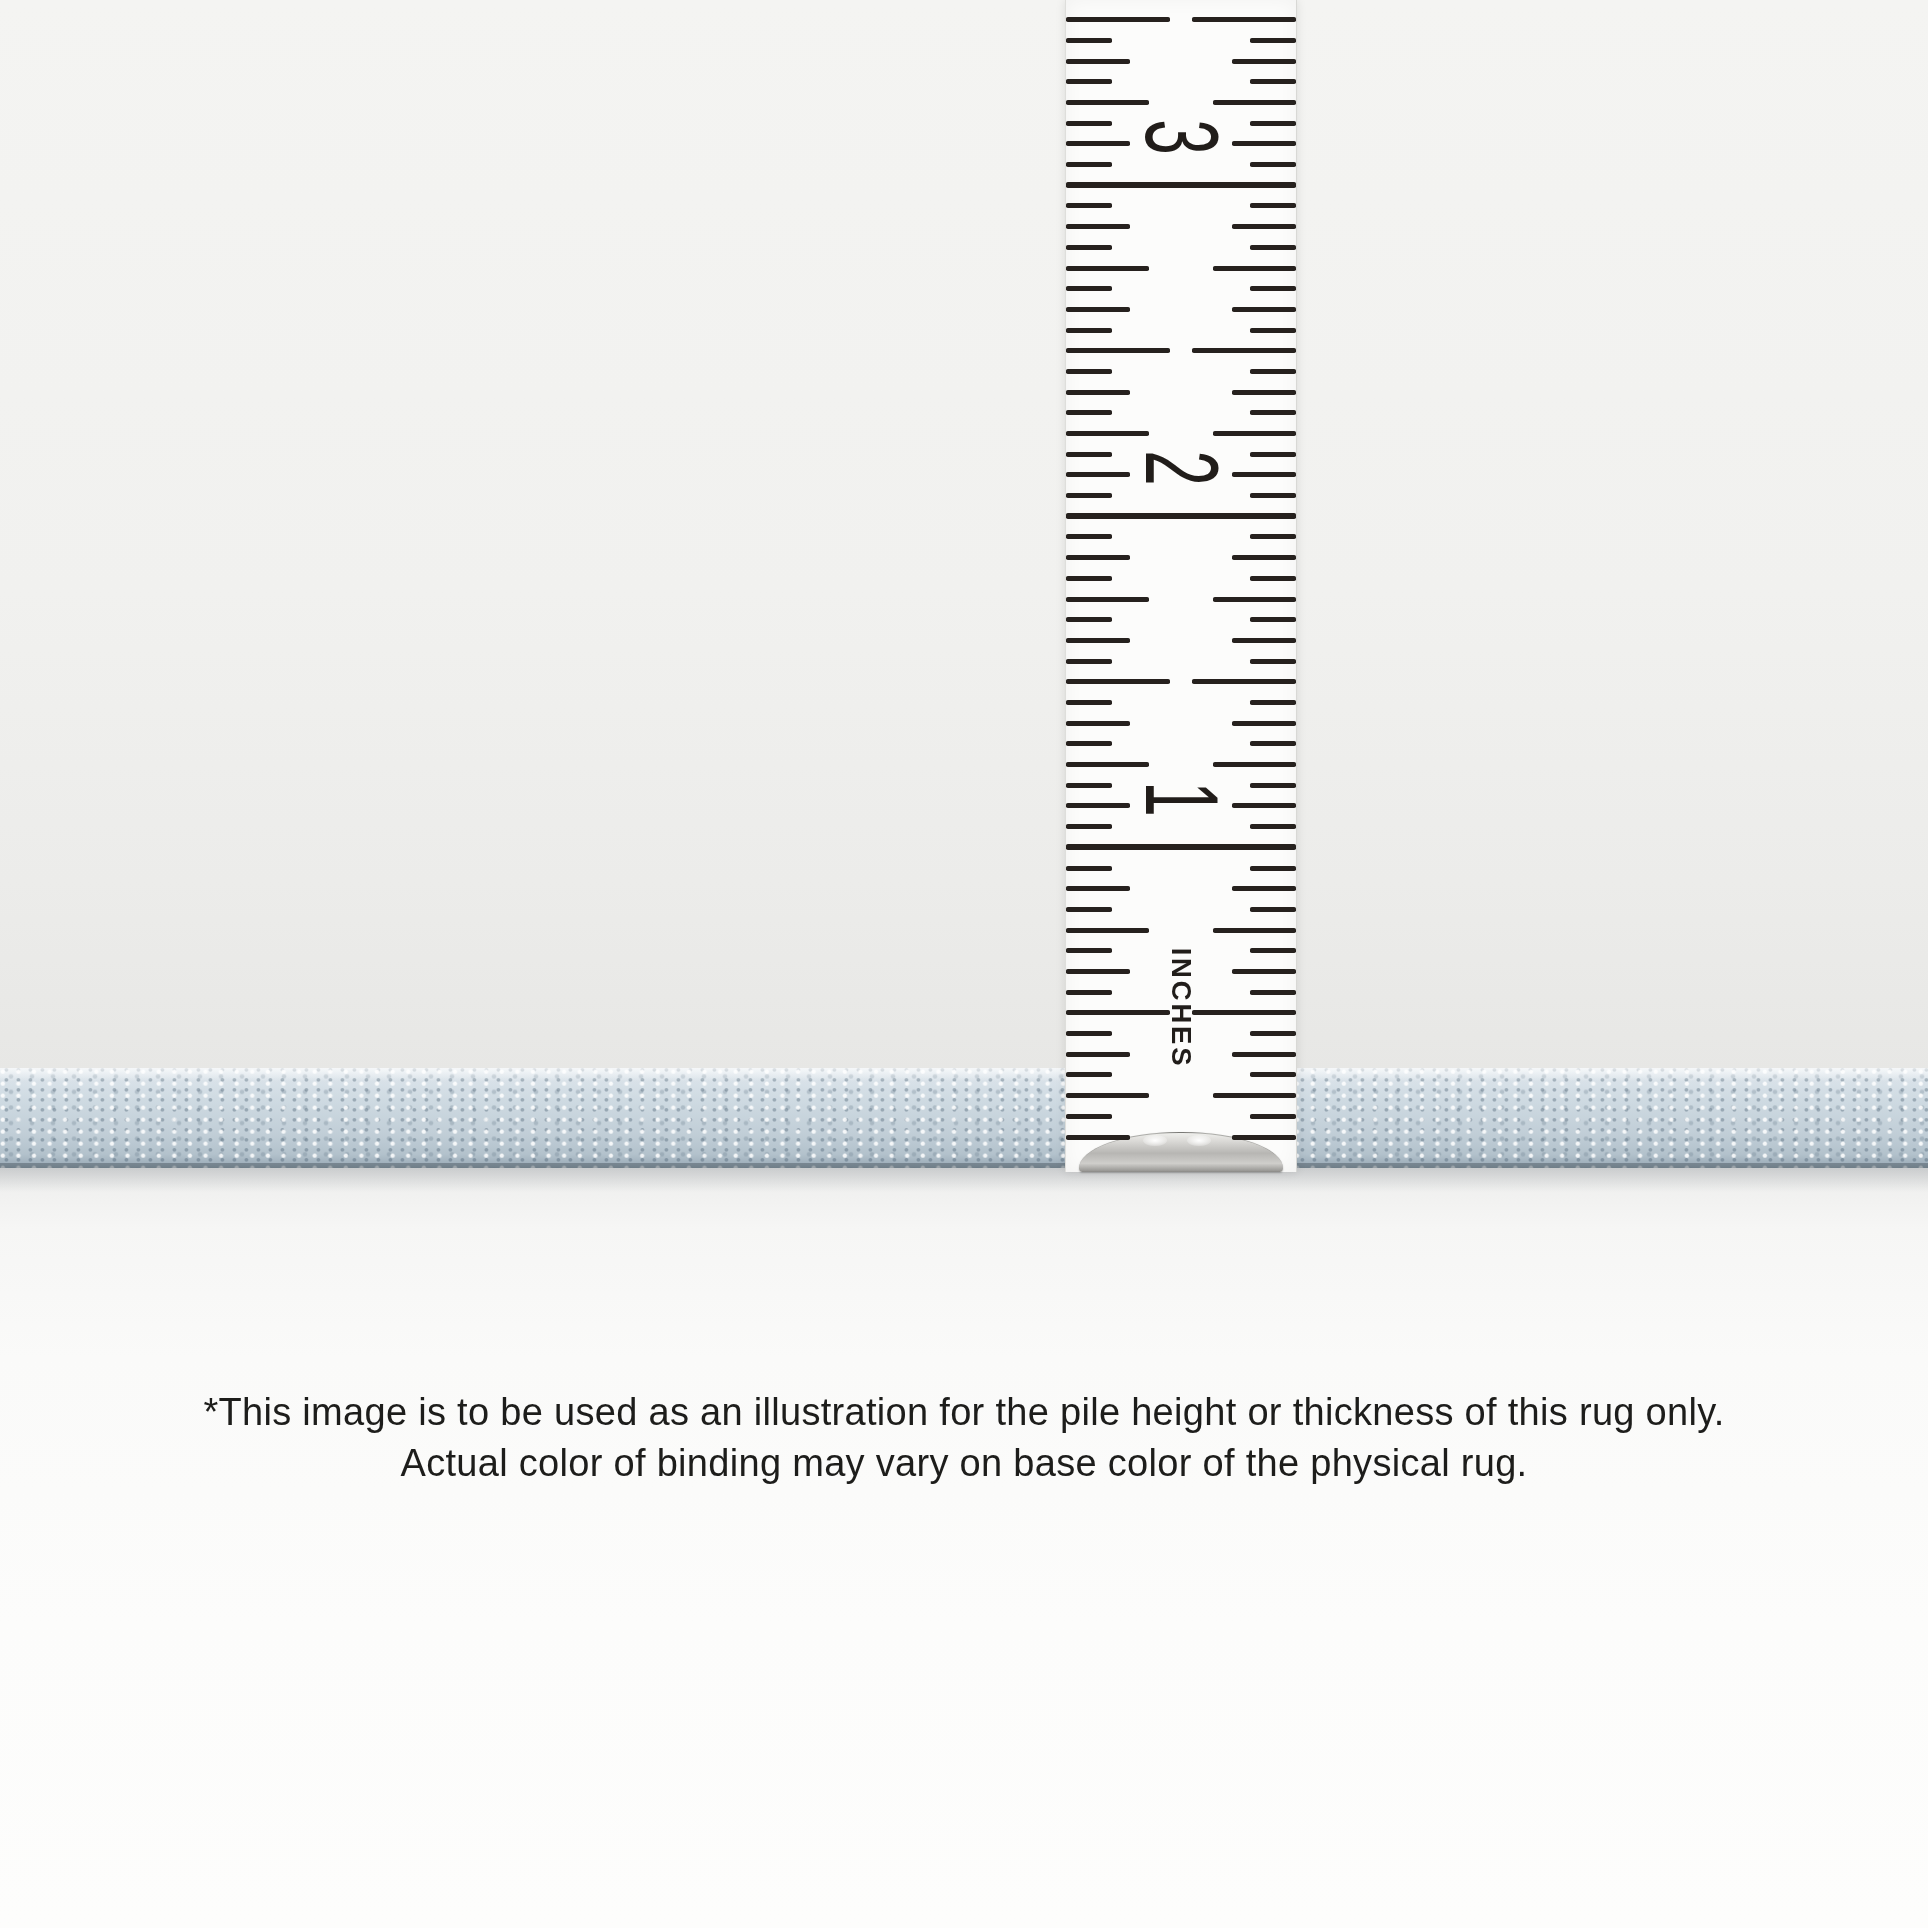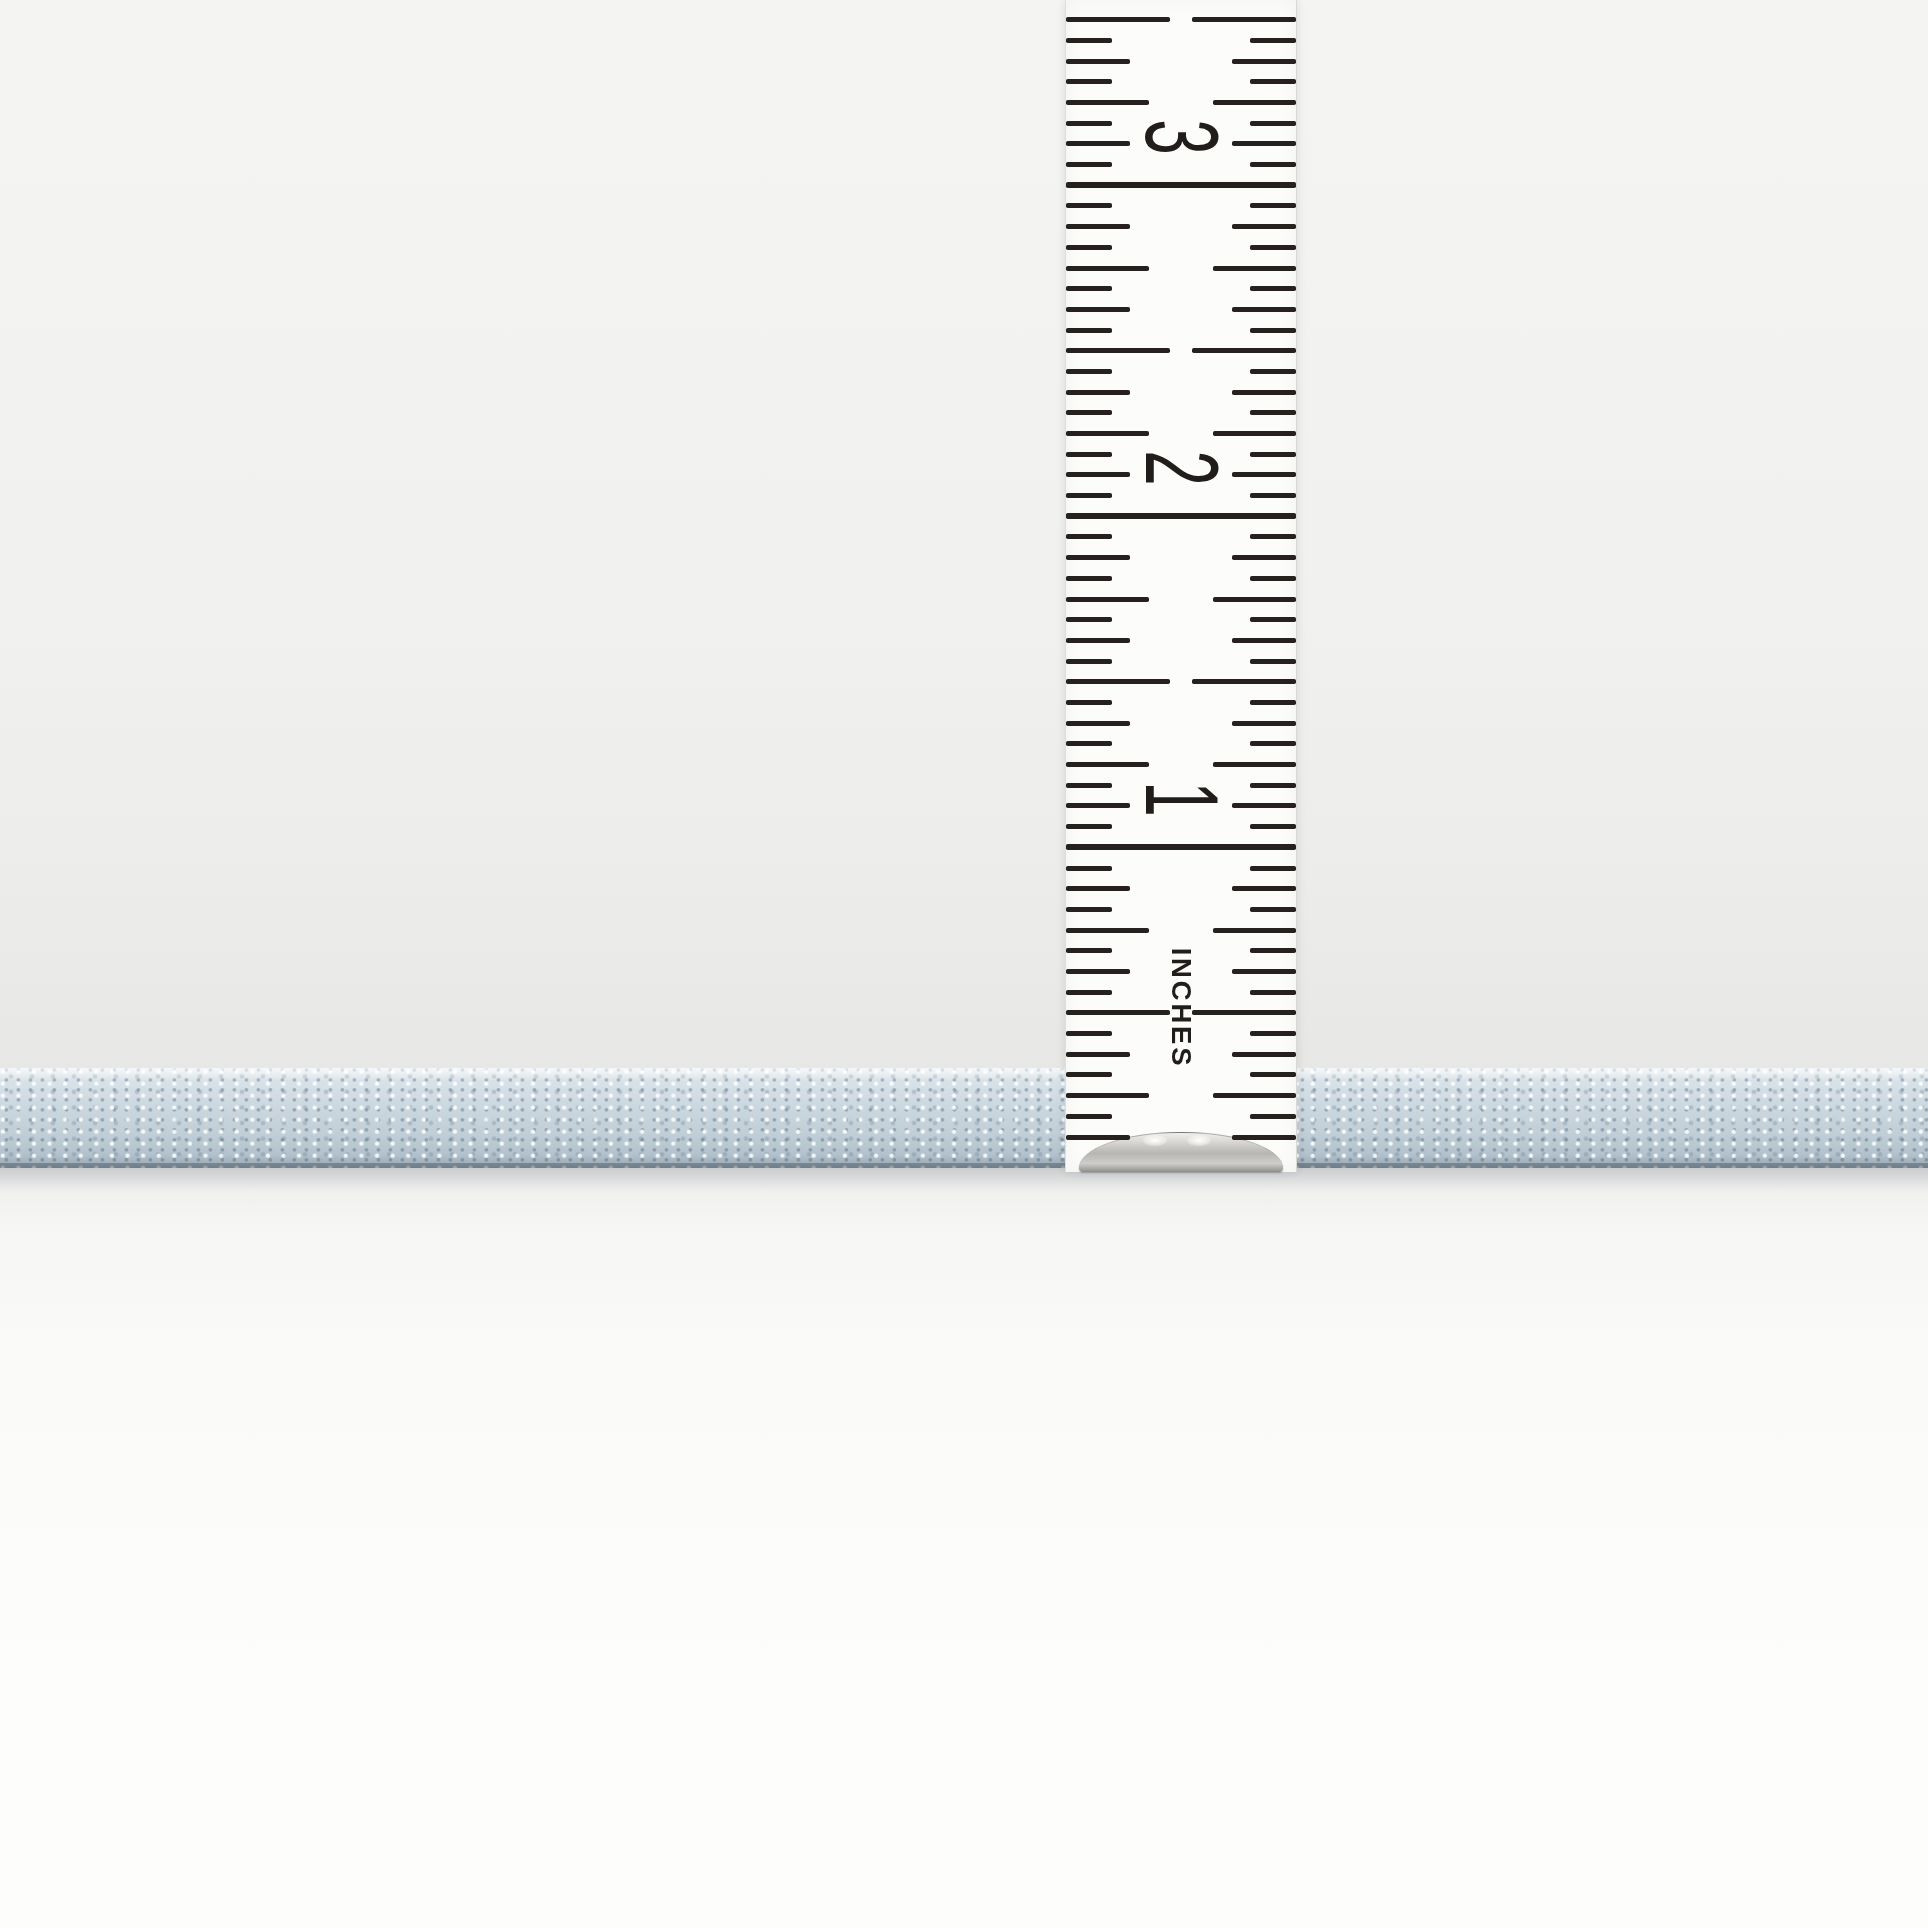--- a/index.html
+++ b/index.html
@@ -205,14 +205,18 @@
       <div class="tick" style="top: 38px; width: 46px; left: 0px; background: rgb(38, 33, 30);"></div>
       <div class="tick" style="top: 38px; width: 46px; right: 0px; background: rgb(38, 33, 30);"></div>
       <div class="tick" style="top: 17px; width: 104px; left: 0px; background: rgb(38, 33, 30);"></div>
       <div class="tick" style="top: 17px; width: 104px; right: 0px; background: rgb(38, 33, 30);"></div>
       <div class="inch-label" style="top: 799px; color: rgb(33, 29, 26);">1</div>
       <div class="inch-label" style="top: 468px; color: rgb(33, 29, 26);">2</div>
       <div class="inch-label" style="top: 137px; color: rgb(33, 29, 26);">3</div>
       <div class="unit-label" style="top: 1008px; color: rgb(33, 29, 26);">INCHES</div>
     </div>
 
+  <div class="caption" style="color: rgb(29, 29, 27);">
+    <div>*This image is to be used as an illustration for the pile height or thickness of this rug only.</div>
+    <div>Actual color of binding may vary on base color of the physical rug.</div>
+  </div>
 </div>
 
 
 </body></html>

